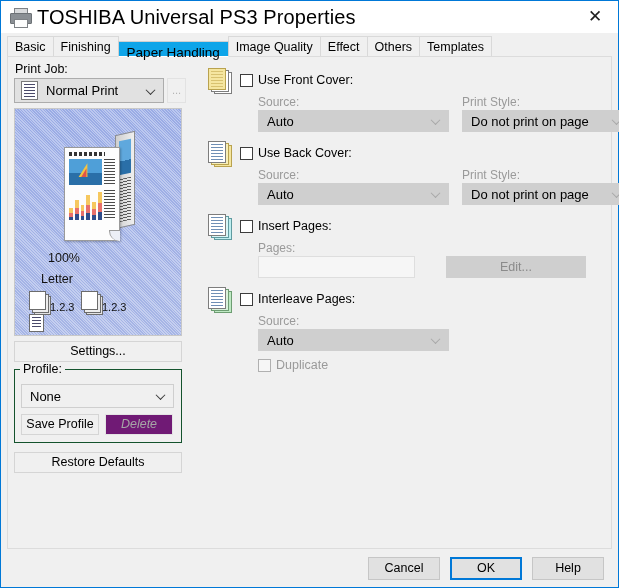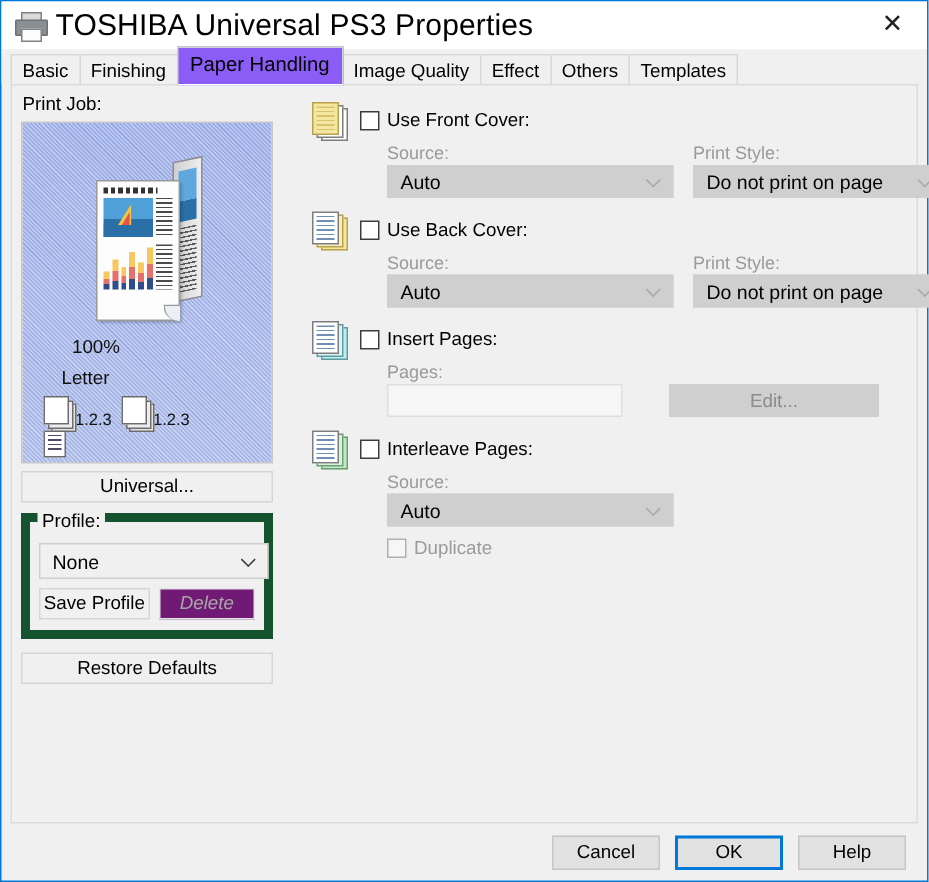--- a/index.html
+++ b/index.html
@@ -66,24 +66,24 @@
     font-size:12.5px;
     background:#f0f0f0;
     border:1px solid #d9d9d9;
     border-bottom:none;
     margin-right:-1px;
     white-space:nowrap;
     box-sizing:border-box;
     color:#000;
   }
   .tab.active{
-    background:#8b5cf6;
+    background:#0ea5e9;
     border:1px solid #d0d0d0;
     border-bottom:1px solid #ffffff;
-    height:26px;line-height:22px;
+    height:16px;line-height:22px;
     margin-bottom:-1px;
     position:relative;z-index:4;
     font-size:13.5px;
     padding:0 8px;
   }
   
   .page{
     flex:1 1 auto;
     margin:0 6px 0 6px;
     border:1px solid #dcdcdc;
@@ -194,21 +194,21 @@
     background:repeating-linear-gradient(to bottom,#4a4a6a 0 1px,transparent 1px 3px);}
   .btn{
     background:#f0f0f0;border:1px solid #d5d5d5;
     font-size:12.5px;text-align:center;color:#000;
     box-sizing:border-box;
   }
   .btn.disabled{color:#a6a6a6;background:#701a75;border-color:#e4e4e4;font-style:italic;}
   .settings-btn{width:168px;height:21px;line-height:19px;margin-top:5px;}
   .groupbox{
     margin-top:7px;width:168px;
-    border:6px solid #14532d;
+    border:1px solid #14532d;
     padding:0 6px 7px 6px;
     box-sizing:border-box;
     position:relative;
   }
   .gb-title{
     position:absolute;left:5px;top:-8px;background:#f0f0f0;padding:0 3px;font-size:12.5px;
   }
   .profile-combo{width:153px;height:24px;margin-top:14px;background:#f0f0f0;border:1px solid #cfcfcf;}
   .profile-combo .ctext{font-size:13px;}
   .profile-btns{display:flex;margin-top:6px;gap:6px;}
@@ -279,20 +279,28 @@
     <div class="tab">Image Quality</div>
     <div class="tab">Effect</div>
     <div class="tab">Others</div>
     <div class="tab">Templates</div>
   </div>
 
   <div class="page">
 
     <div class="leftcol">
       <div class="lbl printjob-label">Print Job:</div>
+      <div class="pj-row">
+        <div class="combo pj-combo">
+          <div class="doc-ico"></div>
+          <div class="ctext">Normal Print</div>
+          <div class="chev"></div>
+        </div>
+        <div class="dots-btn">...</div>
+      </div>
 
       <div class="preview">
         <div class="pv-stand">
           <div class="s-img"></div>
             <div class="s-txt"></div>
         </div>
         <div class="pv-paper">
           <div class="hdr"></div>
           <div class="photo">
             <div class="sail"></div>
@@ -325,21 +333,21 @@
           <div class="stk">
               <span></span>
               <span></span>
               <span></span>
             </div>
           <div class="stk-num">1.2.3</div>
         </div>
         <div class="pv-mini"></div>
       </div>
 
-      <div class="btn settings-btn">Universal...</div>
+      <div class="btn settings-btn">Settings...</div>
 
       <div class="groupbox">
         <div class="gb-title">Profile:</div>
         <div class="combo profile-combo">
           <div class="ctext">None</div>
           <div class="chev"></div>
         </div>
         <div class="profile-btns">
           <div class="btn save-profile-btn">Save Profile</div>
           <div class="btn delete-btn disabled">Delete</div>

